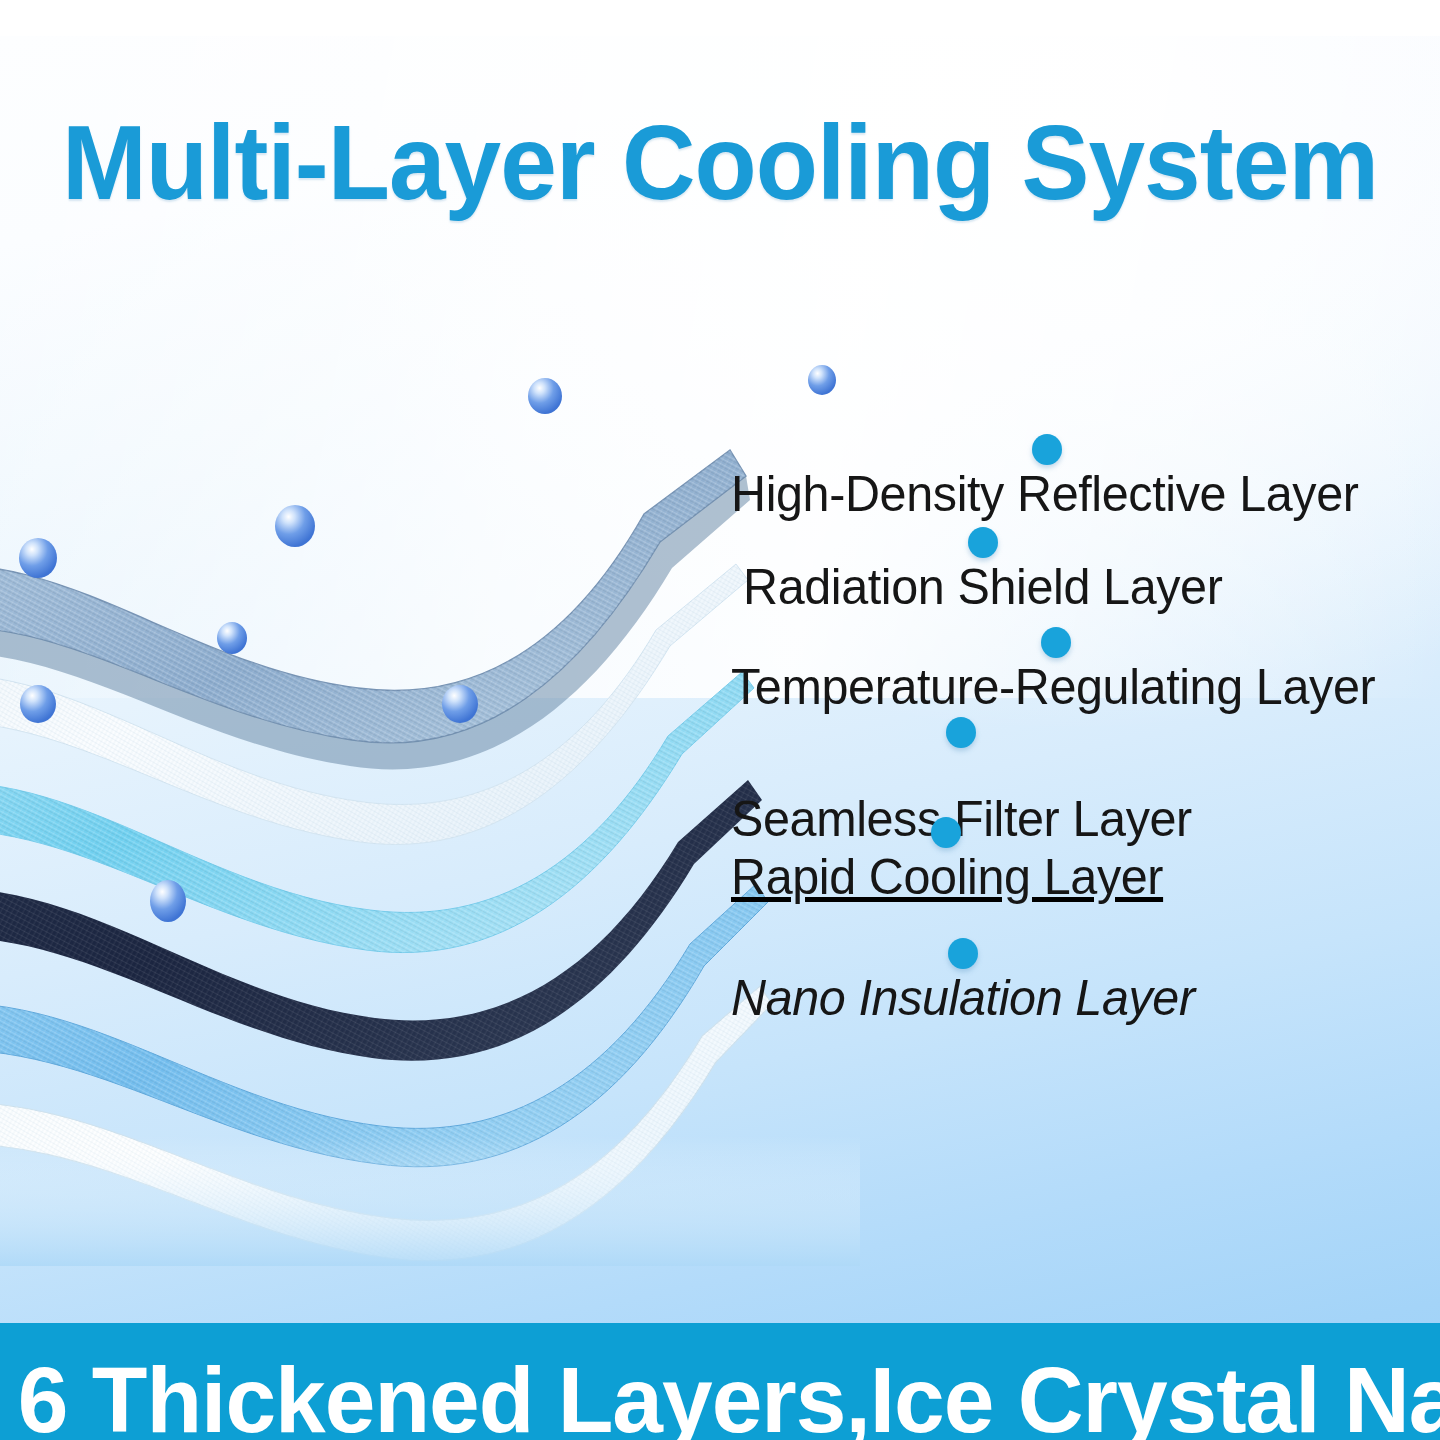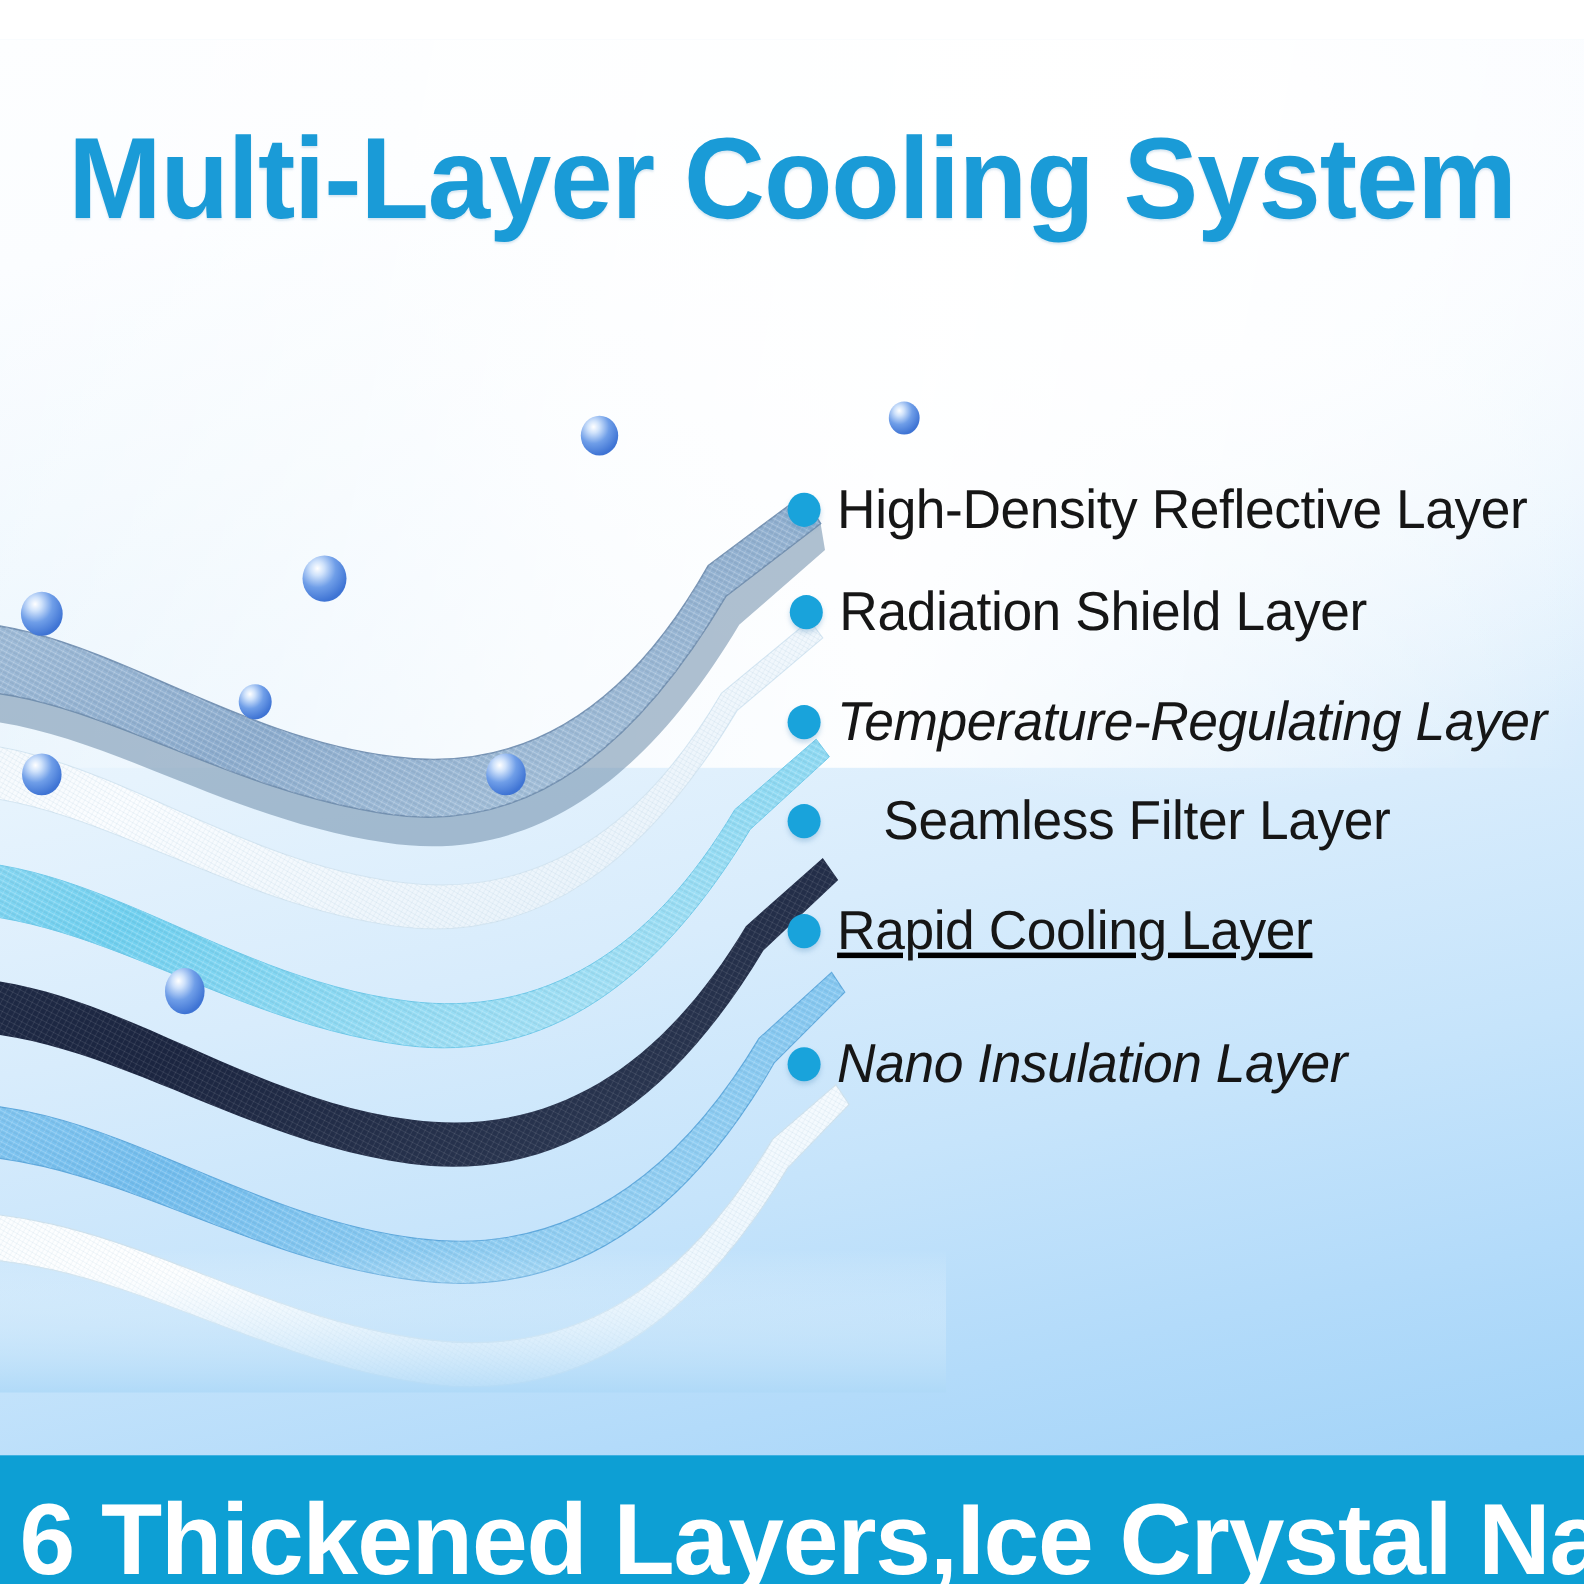--- a/index.html
+++ b/index.html
@@ -75,20 +75,21 @@
     position: absolute;
     left: 716px;
     top: 398px;
     width: 724px;
   }
   .layer-row {
     position: absolute;
     display: flex;
     align-items: center;
     white-space: nowrap;
+    flex-direction: column;
   }
   .dot {
     width: 30px;
     height: 31px;
     border-radius: 50%;
     background: #19a3db;
     flex: 0 0 auto;
     box-shadow: 0 3px 5px rgba(90,150,195,.35);
   }
   .layer-label {
@@ -261,26 +262,26 @@
     </svg>
   </div>
 
   <div class="layer-list">
 
     <div class="layer-row" style="top:0px;left:0px;">
       <span class="dot"></span>
       <span class="layer-label">High-Density Reflective Layer</span>
     </div>
 
-    <div class="layer-row" style="top:93px;left:2px;">
+    <div class="layer-row" style="top:93px;left:12px;">
       <span class="dot"></span>
       <span class="layer-label">Radiation Shield Layer</span>
     </div>
 
-    <div class="layer-row" style="top:193px;left:0px;font-style:italic;">
+    <div class="layer-row" style="top:193px;left:0px;">
       <span class="dot"></span>
       <span class="layer-label">Temperature-Regulating Layer</span>
     </div>
 
     <div class="layer-row" style="top:283px;left:0px;gap:42px;">
       <span class="dot"></span>
       <span class="layer-label">Seamless Filter Layer</span>
     </div>
 
     <div class="layer-row" style="top:383px;left:0px;text-decoration:underline;">

